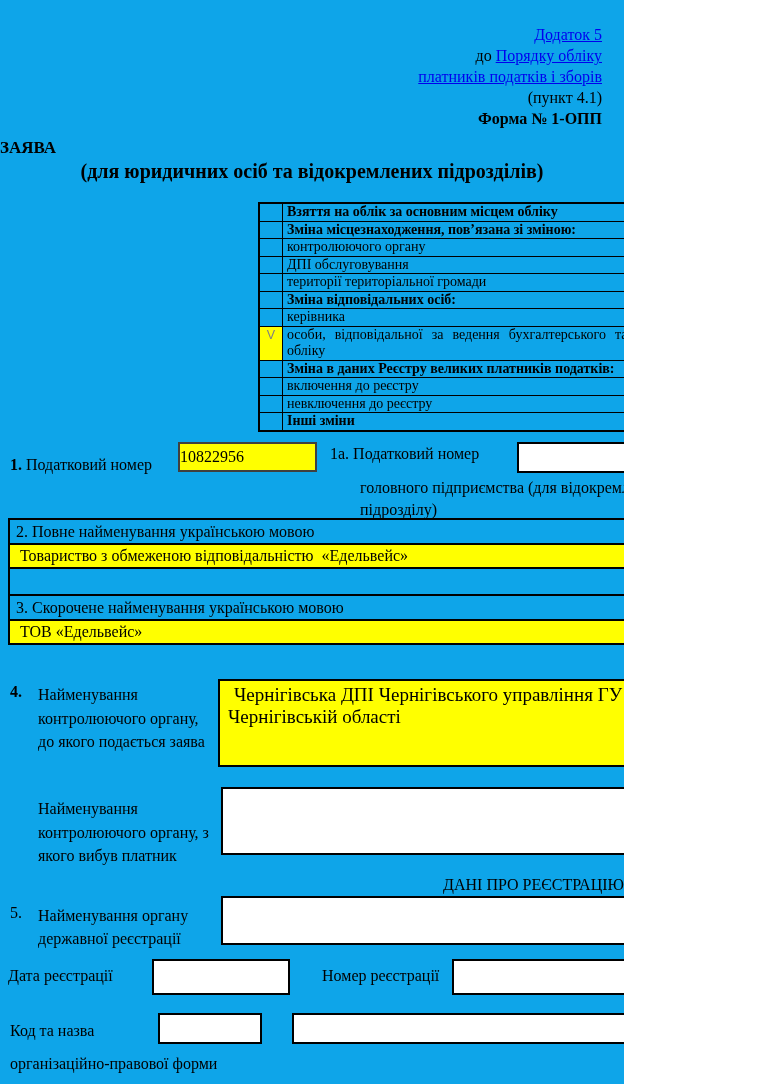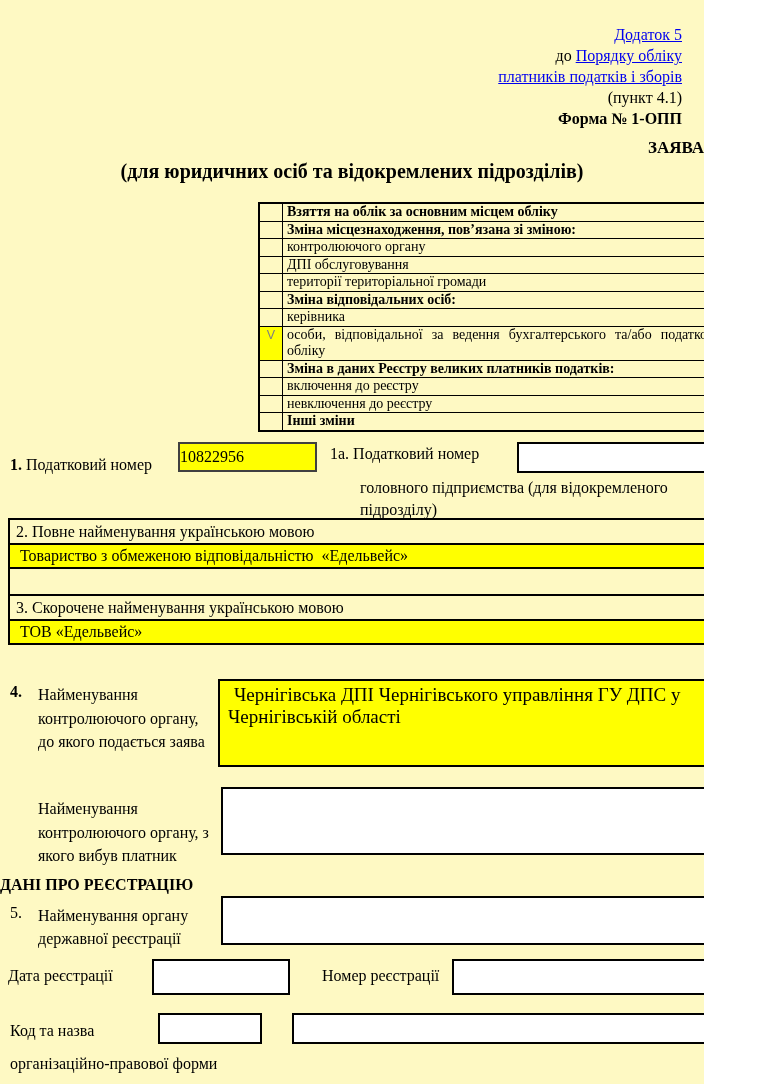--- a/index.html
+++ b/index.html
@@ -1,29 +1,29 @@
 <!DOCTYPE html>
 <html><head>
 <meta charset="utf-8">
 <style>
   html,body { margin:0; padding:0; background:#fff; }
   .page {
-    position:relative; width:704px; height:1084px; background:#fef9c3;
+    position:relative; width:624px; height:1084px; background:#0ea5e9;
     font-family:"Liberation Serif","DejaVu Serif",serif; font-size:16px; color:#000;
     overflow:hidden;
   }
   .abs { position:absolute; }
   .b { font-weight:bold; }
   a.lnk { color:#0000EE; text-decoration:underline; cursor:pointer; }
 
   
   .hdr { right:22px; top:24px; text-align:right; line-height:21px; }
 
   
-  .title    { left:0; right:0; top:138px; text-align:right; font-weight:bold; font-size:17px; }
+  .title    { left:0; right:0; top:138px; text-align:left; font-weight:bold; font-size:17px; }
   .subtitle { left:0; right:0; top:160px; text-align:center; font-weight:bold; font-size:20px; }
 
   
   .ctable { left:258px; top:202px; width:481px; border-collapse:collapse; border:2px solid #000; table-layout:fixed; }
   .ctable td { border:1px solid #000; font-size:14px; line-height:16.5px; padding:0 4px; vertical-align:top; }
   .ctable td.cb { width:22px; padding:0; text-align:center; }
   .ctable td.cb.checked { background:#FFFF00; }
   .ctable td.cb .mark { color:#808080; font-family:"Liberation Sans","DejaVu Sans",sans-serif; font-size:12.5px; }
   .ctable td.just { text-align:justify; }
 
@@ -45,21 +45,21 @@
   
   .f4num  { left:10px; top:683px; font-weight:bold; }
   .f4lab  { left:38px; top:683px; width:180px; line-height:23.5px; }
   .f4box  { left:218px; top:679px; width:522px; height:88px; background:#FFFF00; border:2px solid #000;
             box-sizing:border-box; padding:3px 8px; line-height:22px; font-size:19px; text-indent:6px; }
   
   .f4blab { left:38px; top:797px; width:180px; line-height:23.5px; }
   .f4bbox { left:221px; top:787px; width:519px; height:68px; border:2px solid #000; box-sizing:border-box; background:#fff; }
 
   
-  .reghead { left:0; right:0; top:876px; text-align:left; font-weight:bold; }
+  .reghead { left:0; right:0; top:876px; text-align:right; font-weight:normal; }
   .f5num  { left:10px; top:904px; }
   .f5lab  { left:38px; top:904px; width:180px; line-height:23px; }
   .f5box  { left:221px; top:896px; width:519px; height:49px; border:2px solid #000; box-sizing:border-box; background:#fff; }
 
   .datelab { left:8px;   top:967px; }
   .datebox { left:152px; top:959px; width:138px; height:36px; border:2px solid #000; box-sizing:border-box; background:#fff; }
   .numlab  { left:322px; top:967px; }
   .numbox  { left:452px; top:959px; width:288px; height:36px; border:2px solid #000; box-sizing:border-box; background:#fff; }
 
   .lflab1  { left:10px; top:1022px; }

